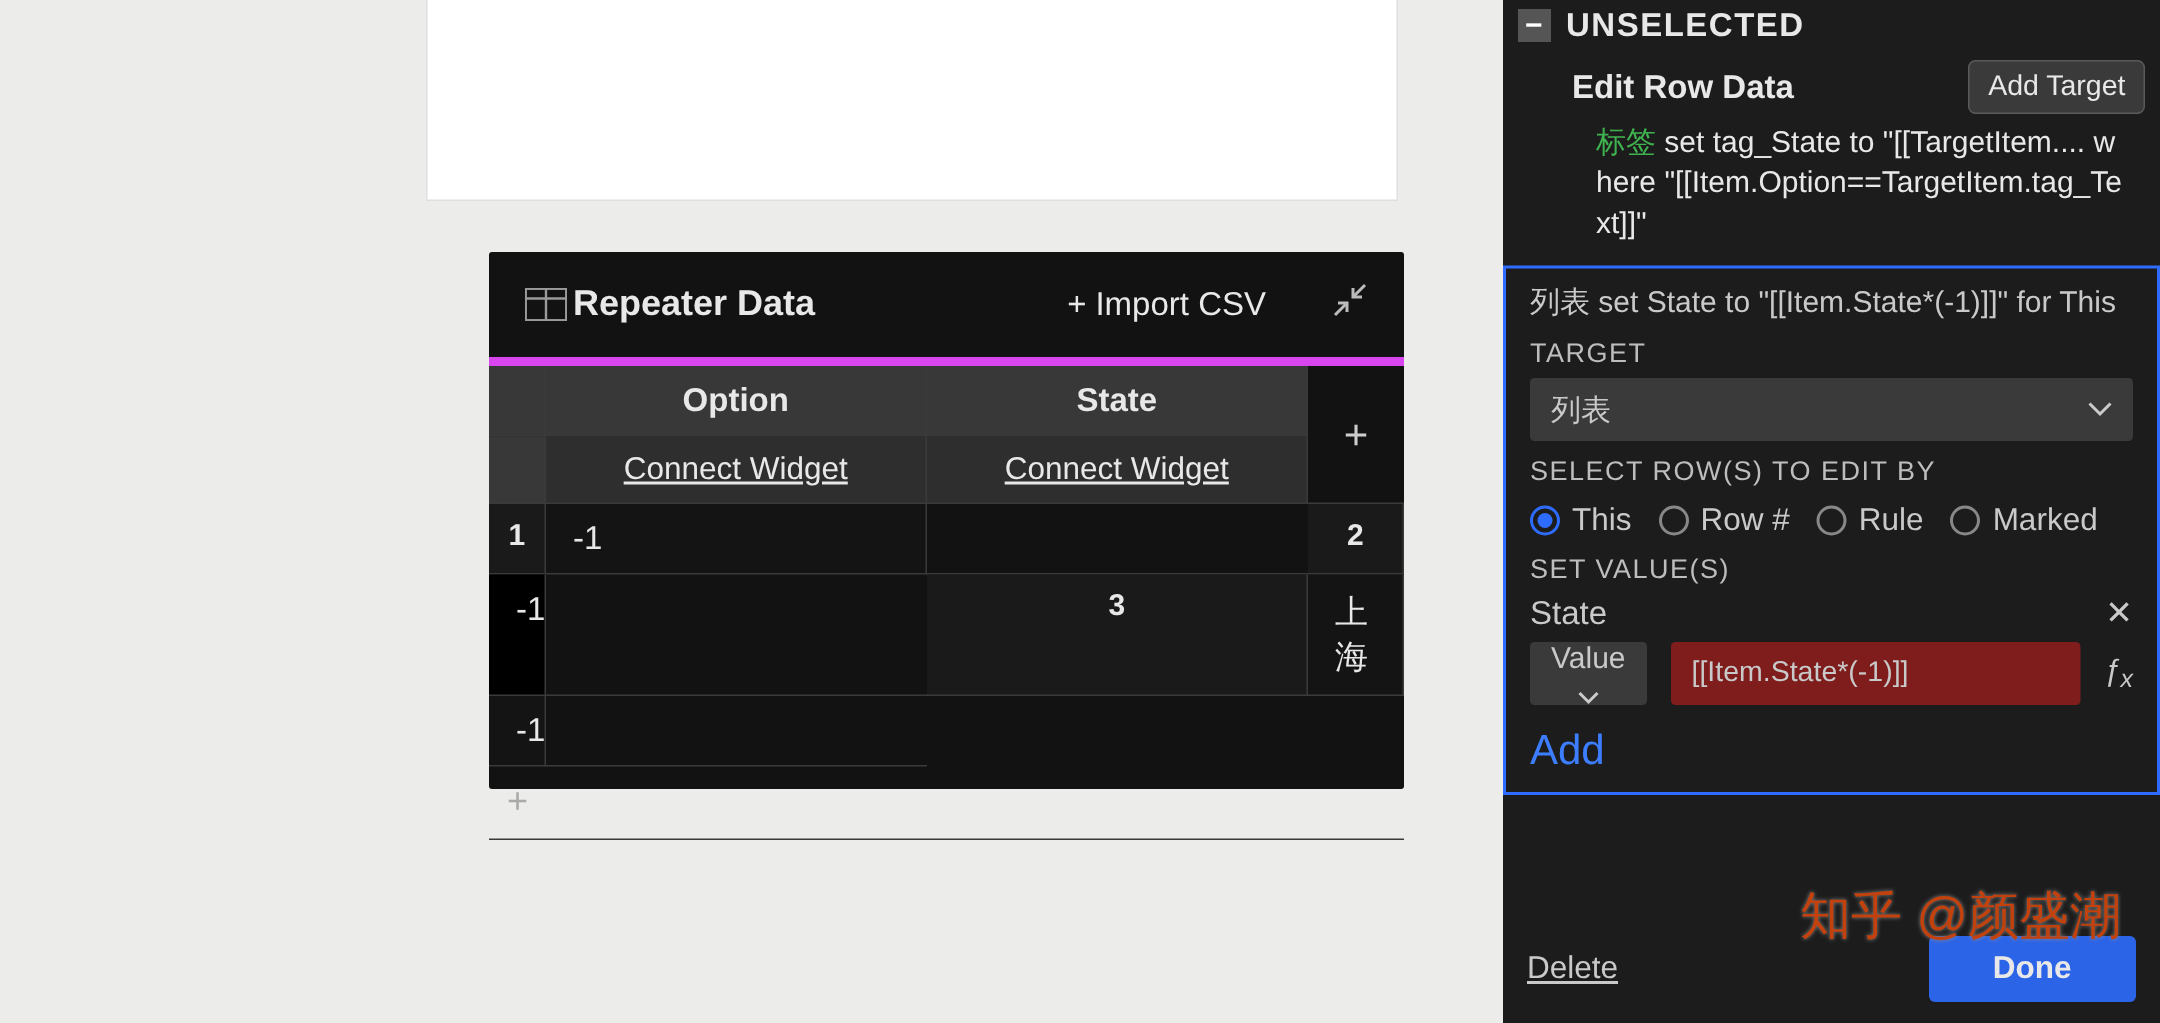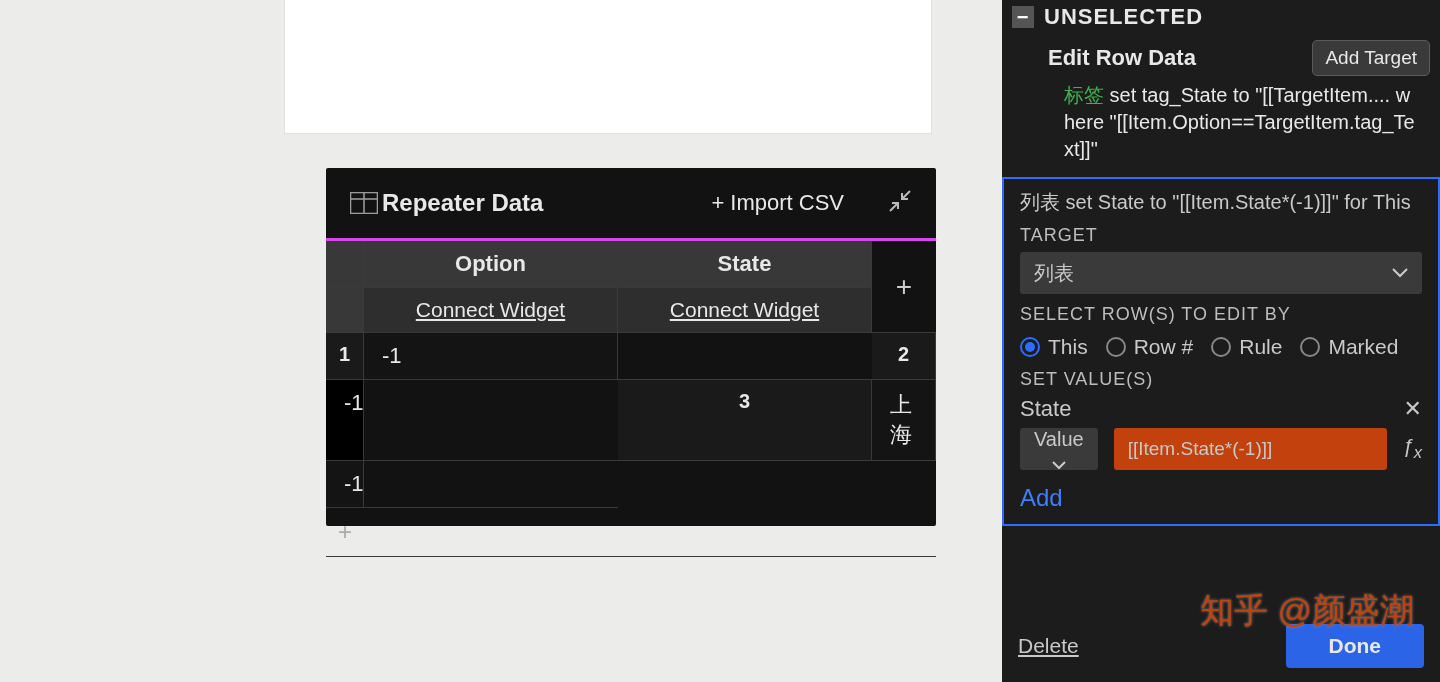--- a/index.html
+++ b/index.html
@@ -46,21 +46,21 @@
   .table-icon svg { display:block; }
   .repeater-title { font-weight: 700; font-size: 24px; flex: 1; }
   .import-csv { display:flex; align-items:center; gap:6px; font-size:22px; cursor:pointer; }
   .collapse-icon { margin-left: 40px; cursor:pointer; }
 
   
   .rp-table {
     display:grid;
     grid-template-columns: 38px 1fr 1fr 64px;
     margin: 0 0 16px 0;
-    border-top: 3px solid #d946ef;
+    border-top: 6px solid #d946ef;
   }
   .rp-th, .rp-connect {
     text-align:center;
     border-right:1px solid #3a3a3a;
     border-bottom:1px solid #3a3a3a;
     padding: 10px 8px;
     background:#383838;
     font-weight:700;
     font-size:22px;
   }
@@ -186,28 +186,28 @@
   .setval-row { display:flex; align-items:center; justify-content:space-between; margin:6px 0;}
   .close-x { font-size:22px; cursor:pointer; }
 
   .value-input-row { display:flex; align-items:center; gap:16px; margin-top:6px; }
   .value-dd {
     background:#3a3a3a; height:42px;
     display:flex; align-items:center; gap:10px;
     padding:0 14px; border-radius:3px; font-size:20px; cursor:pointer;flex-direction:column;
   }
   .value-input {
-    background:#c2410c; height:42px;
+    background:#7f1d1d; height:42px;
     display:flex; align-items:center;
     padding:0 14px; border-radius:3px; font-size:19px;
     flex:1;
   }
   .fx { font-style:italic; font-size:20px; cursor:pointer; }
 
-  .add-link { color:#3d7dff; font-size:24px; margin-top:14px; display:inline-block; cursor:pointer; }
+  .add-link { color:#3d7dff; font-size:28px; margin-top:14px; display:inline-block; cursor:pointer; }
 
   .footer-row {
     position:absolute; left:16px; right:16px; bottom:14px;
     display:flex; align-items:center; justify-content:space-between;
   }
   .delete-link { text-decoration:underline; font-size:21px; cursor:pointer; }
   .done-btn {
     background:#2e6cff; color:#fff; border:none;
     padding:10px 43px; font-size:21px; border-radius:4px;
     font-weight:600; cursor:pointer;

